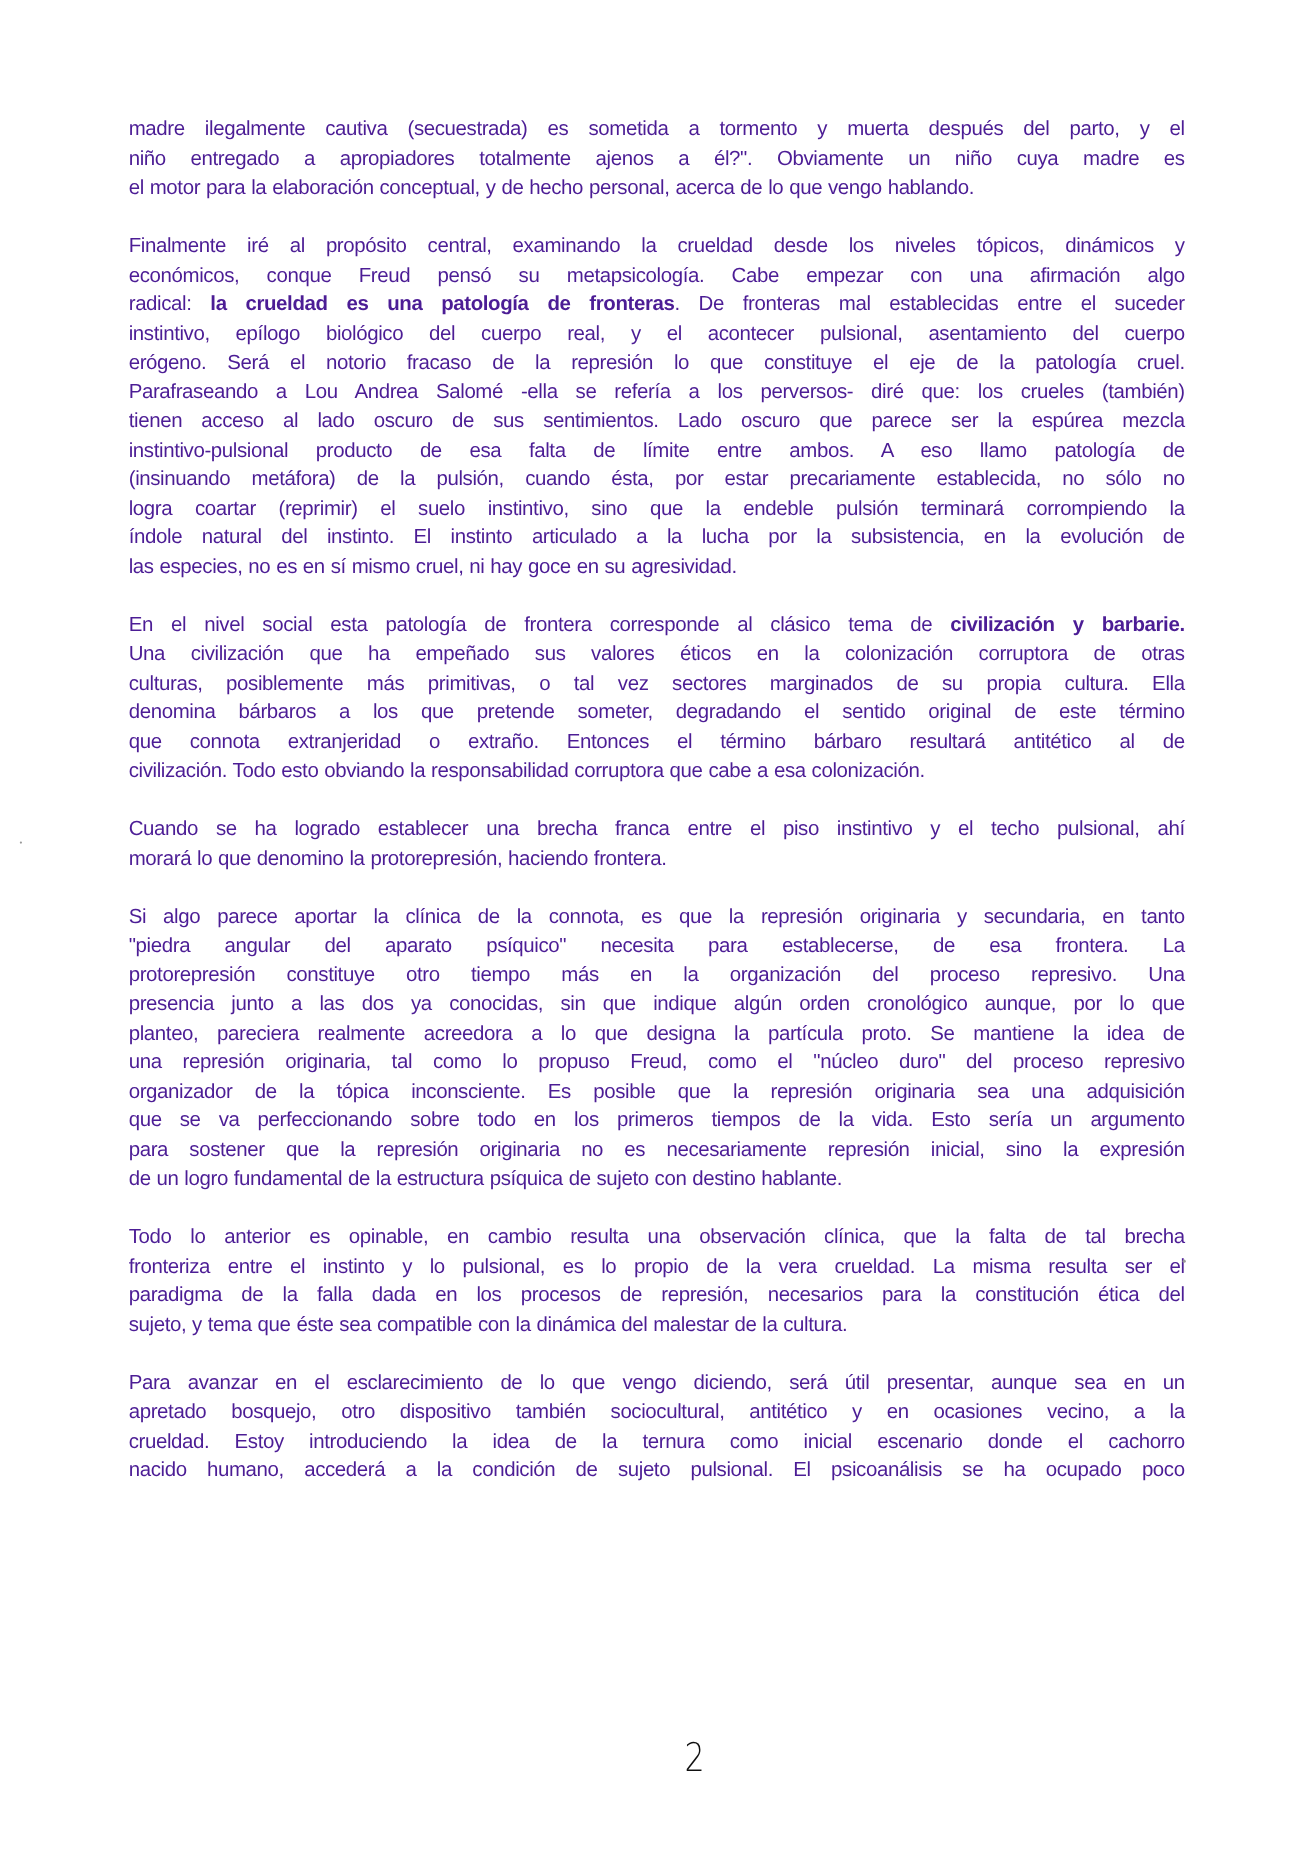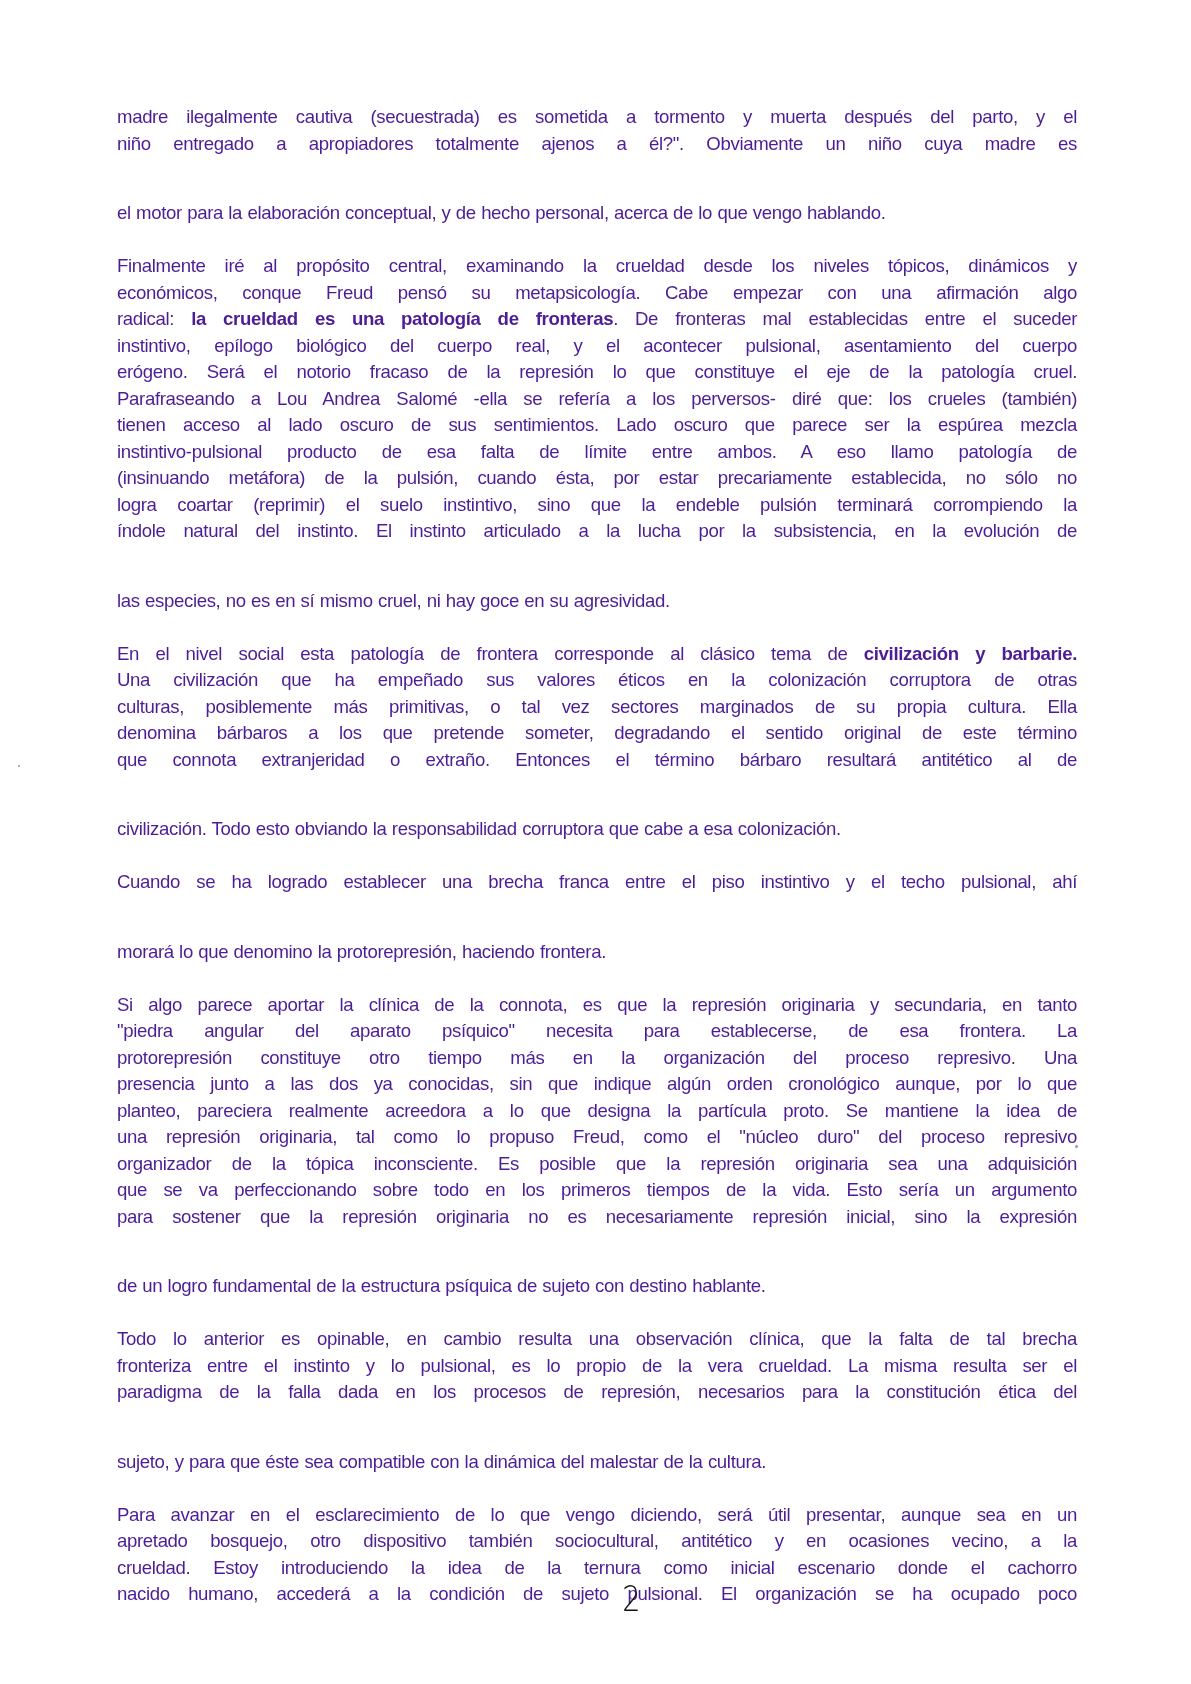--- a/index.html
+++ b/index.html
@@ -4,21 +4,21 @@
 <style>
   html, body { margin: 0; padding: 0; background: #ffffff; }
   body { width: 1191px; height: 1684px; position: relative; overflow: hidden; }
   .page {
     position: absolute; left: 117px; top: 104px; width: 960px;
     font-family: "Liberation Sans", "DejaVu Sans", sans-serif;
     font-size: 18.6px; line-height: 26.5px; color: #4c1d95;
     letter-spacing: -0.35px; word-spacing: 0.5px;
   }
   .para { margin: 0 0 26.5px 0; text-align: justify; }
-  .para .last { text-align: center; margin-top: 43px; }
+  .para .last { text-align: center; }
   .line { display: block; text-align: justify; text-align-last: justify; white-space: nowrap; }
   .line.last { text-align-last: left; }
   b { font-weight: bold; }
   .pagenum {
     position: absolute; left: 620px; top: 1578px;
     font-family: "DejaVu Sans", sans-serif; font-size: 36px; color: #111;
     font-weight: 300; transform: scaleX(0.8);
   }
   .speck { position: absolute; width: 3px; height: 3px; background: #999; border-radius: 50%; }
 </style>
@@ -66,24 +66,24 @@
       <span class="line">una represión originaria, tal como lo propuso Freud, como el "núcleo duro" del proceso represivo</span>
       <span class="line">organizador de la tópica inconsciente. Es posible que la represión originaria sea una adquisición</span>
       <span class="line">que se va perfeccionando sobre todo en los primeros tiempos de la vida. Esto sería un argumento</span>
       <span class="line">para sostener que la represión originaria no es necesariamente represión inicial, sino la expresión</span>
       <span class="line last">de un logro fundamental de la estructura psíquica de sujeto con destino hablante.</span>
     </div>
     <div class="para">
       <span class="line">Todo lo anterior es opinable, en cambio resulta una observación clínica, que la falta de tal brecha</span>
       <span class="line">fronteriza entre el instinto y lo pulsional, es lo propio de la vera crueldad. La misma resulta ser el</span>
       <span class="line">paradigma de la falla dada en los procesos de represión, necesarios para la constitución ética del</span>
-      <span class="line last">sujeto, y para que éste sea compatible con la dinámica del malestar de la cultura.</span>
+      <span class="line last">sujeto, y tema que éste sea compatible con la dinámica del malestar de la cultura.</span>
     </div>
     <div class="para">
       <span class="line">Para avanzar en el esclarecimiento de lo que vengo diciendo, será útil presentar, aunque sea en un</span>
       <span class="line">apretado bosquejo, otro dispositivo también sociocultural, antitético y en ocasiones vecino, a la</span>
       <span class="line">crueldad. Estoy introduciendo la idea de la ternura como inicial escenario donde el cachorro</span>
-      <span class="line">nacido humano, accederá a la condición de sujeto pulsional. El organización se ha ocupado poco</span>
+      <span class="line">nacido humano, accederá a la condición de sujeto pulsional. El psicoanálisis se ha ocupado poco</span>
     </div>
   </div>
 <div class="pagenum">2</div>
 <div class="speck" style="left:1075px;top:1145px;"></div>
 <div class="speck" style="left:18px;top:765px;width:2px;height:2px;"></div>
 
 </body></html>

